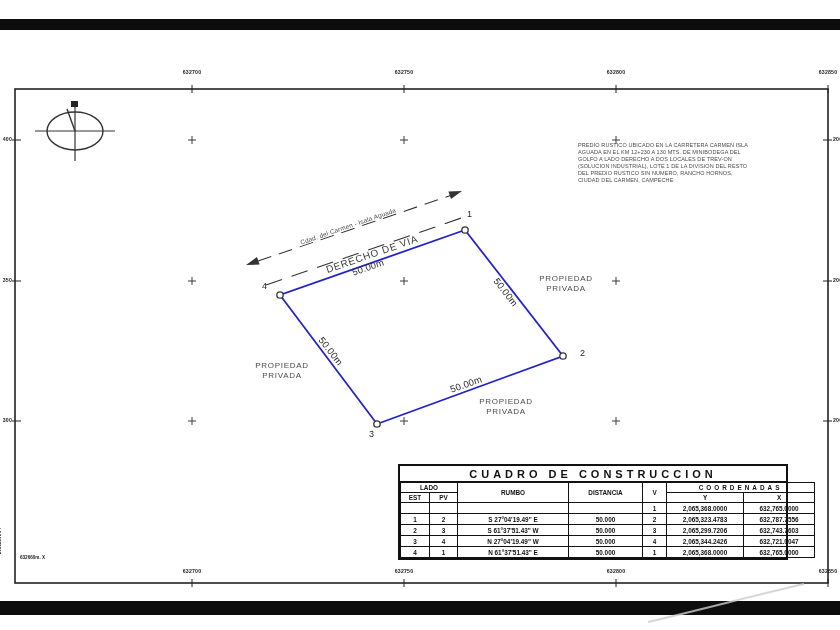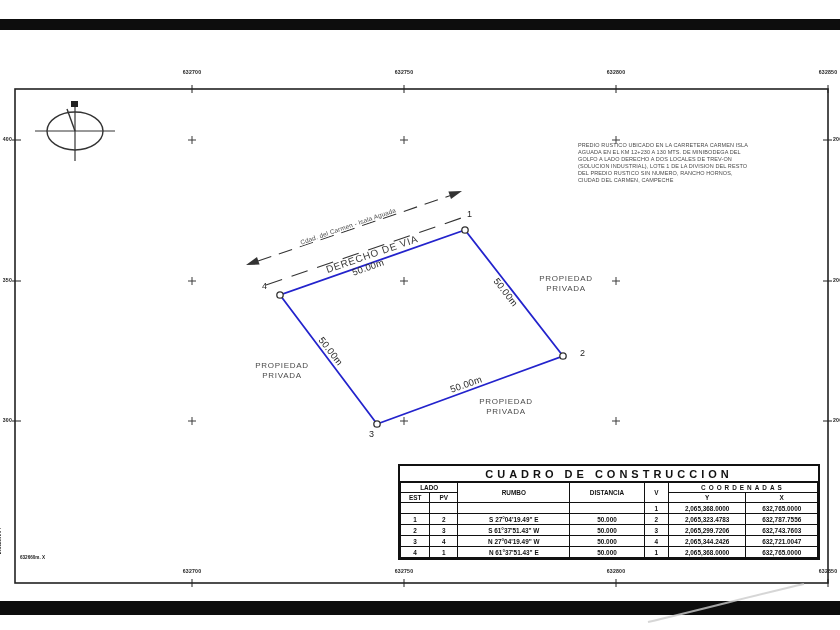--- a/index.html
+++ b/index.html
@@ -29,21 +29,21 @@
   }
   .derecho{font-size:10px;color:#3c3c3c;letter-spacing:.8px;}
   .sidelen{font-size:9.5px;color:#2b2b2b;letter-spacing:.2px;}
   .vnum{position:absolute;font-size:9px;color:#1f1f1f;}
   .prop{
     position:absolute;text-align:center;font-size:8px;line-height:10px;
     color:#4a4a4a;letter-spacing:.7px;transform:translate(-50%,-50%);
   }
   
   .cuadro{
-    position:absolute;left:398px;top:464px;width:422px;height:96px;
+    position:absolute;left:398px;top:464px;width:390px;height:96px;
     border:2px solid #111;background:#fff;box-sizing:border-box;
   }
   .cuadro-title{
     height:15px;border-bottom:1.5px solid #111;display:flex;
     align-items:center;justify-content:center;
     font-size:11px;font-weight:700;letter-spacing:4px;color:#111;
   }
   table.ctab{border-collapse:collapse;width:100%;table-layout:fixed;}
   table.ctab td,table.ctab th{
     border:1px solid #111;font-size:6.4px;font-weight:700;color:#111;

